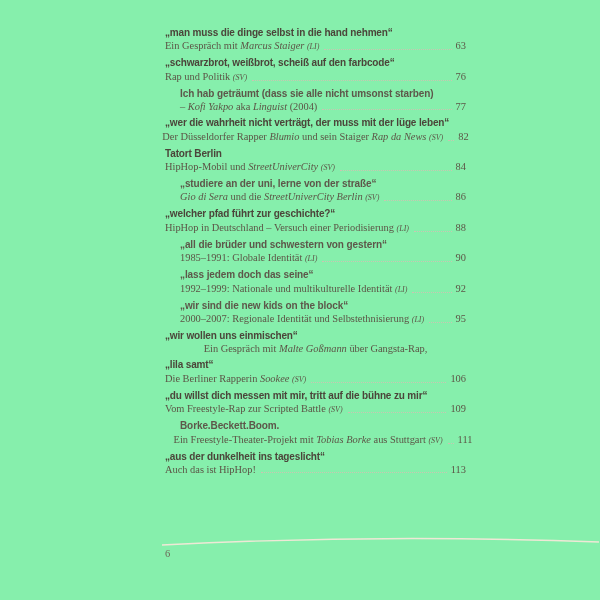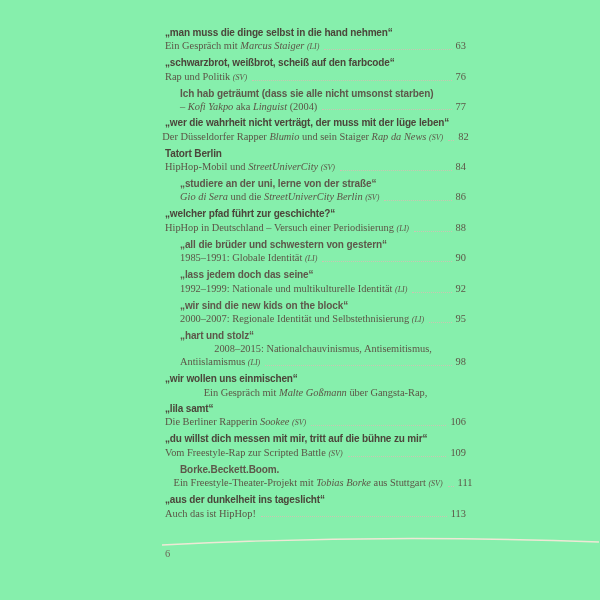--- a/index.html
+++ b/index.html
@@ -120,31 +120,20 @@
         </div>
       </div>
       <div class="entry indent">
         <div class="h-sans">„wir sind die new kids on the block“</div>
         <div class="detail-row">
           <span class="detail-text"><span>2000–2007: Regionale Identität und Selbstethnisierung </span><span class="tag">(LI)</span></span>
           <span class="leader"></span>
           <span class="pagenum">95</span>
         </div>
       </div>
-      <div class="entry indent">
-        <div class="h-sans">„hart und stolz“</div>
-        <div class="detail-row">
-          <span class="detail-text"><span>2008–2015: Nationalchauvinismus, Antisemitismus,</span></span>
-        </div>
-        <div class="detail-row">
-          <span class="detail-text"><span>Antiislamismus </span><span class="tag">(LI)</span></span>
-          <span class="leader"></span>
-          <span class="pagenum">98</span>
-        </div>
-      </div>
       <div class="entry">
         <div class="h-bold">„wir wollen uns einmischen“</div>
         <div class="detail-row">
           <span class="detail-text"><span>Ein Gespräch mit </span><span class="it">Malte Goßmann</span><span> über Gangsta-Rap,</span></span>
         </div>
       </div>
       <div class="entry">
         <div class="h-bold">„lila samt“</div>
         <div class="detail-row">
           <span class="detail-text"><span>Die Berliner Rapperin </span><span class="it">Sookee</span><span> </span><span class="tag">(SV)</span></span>

